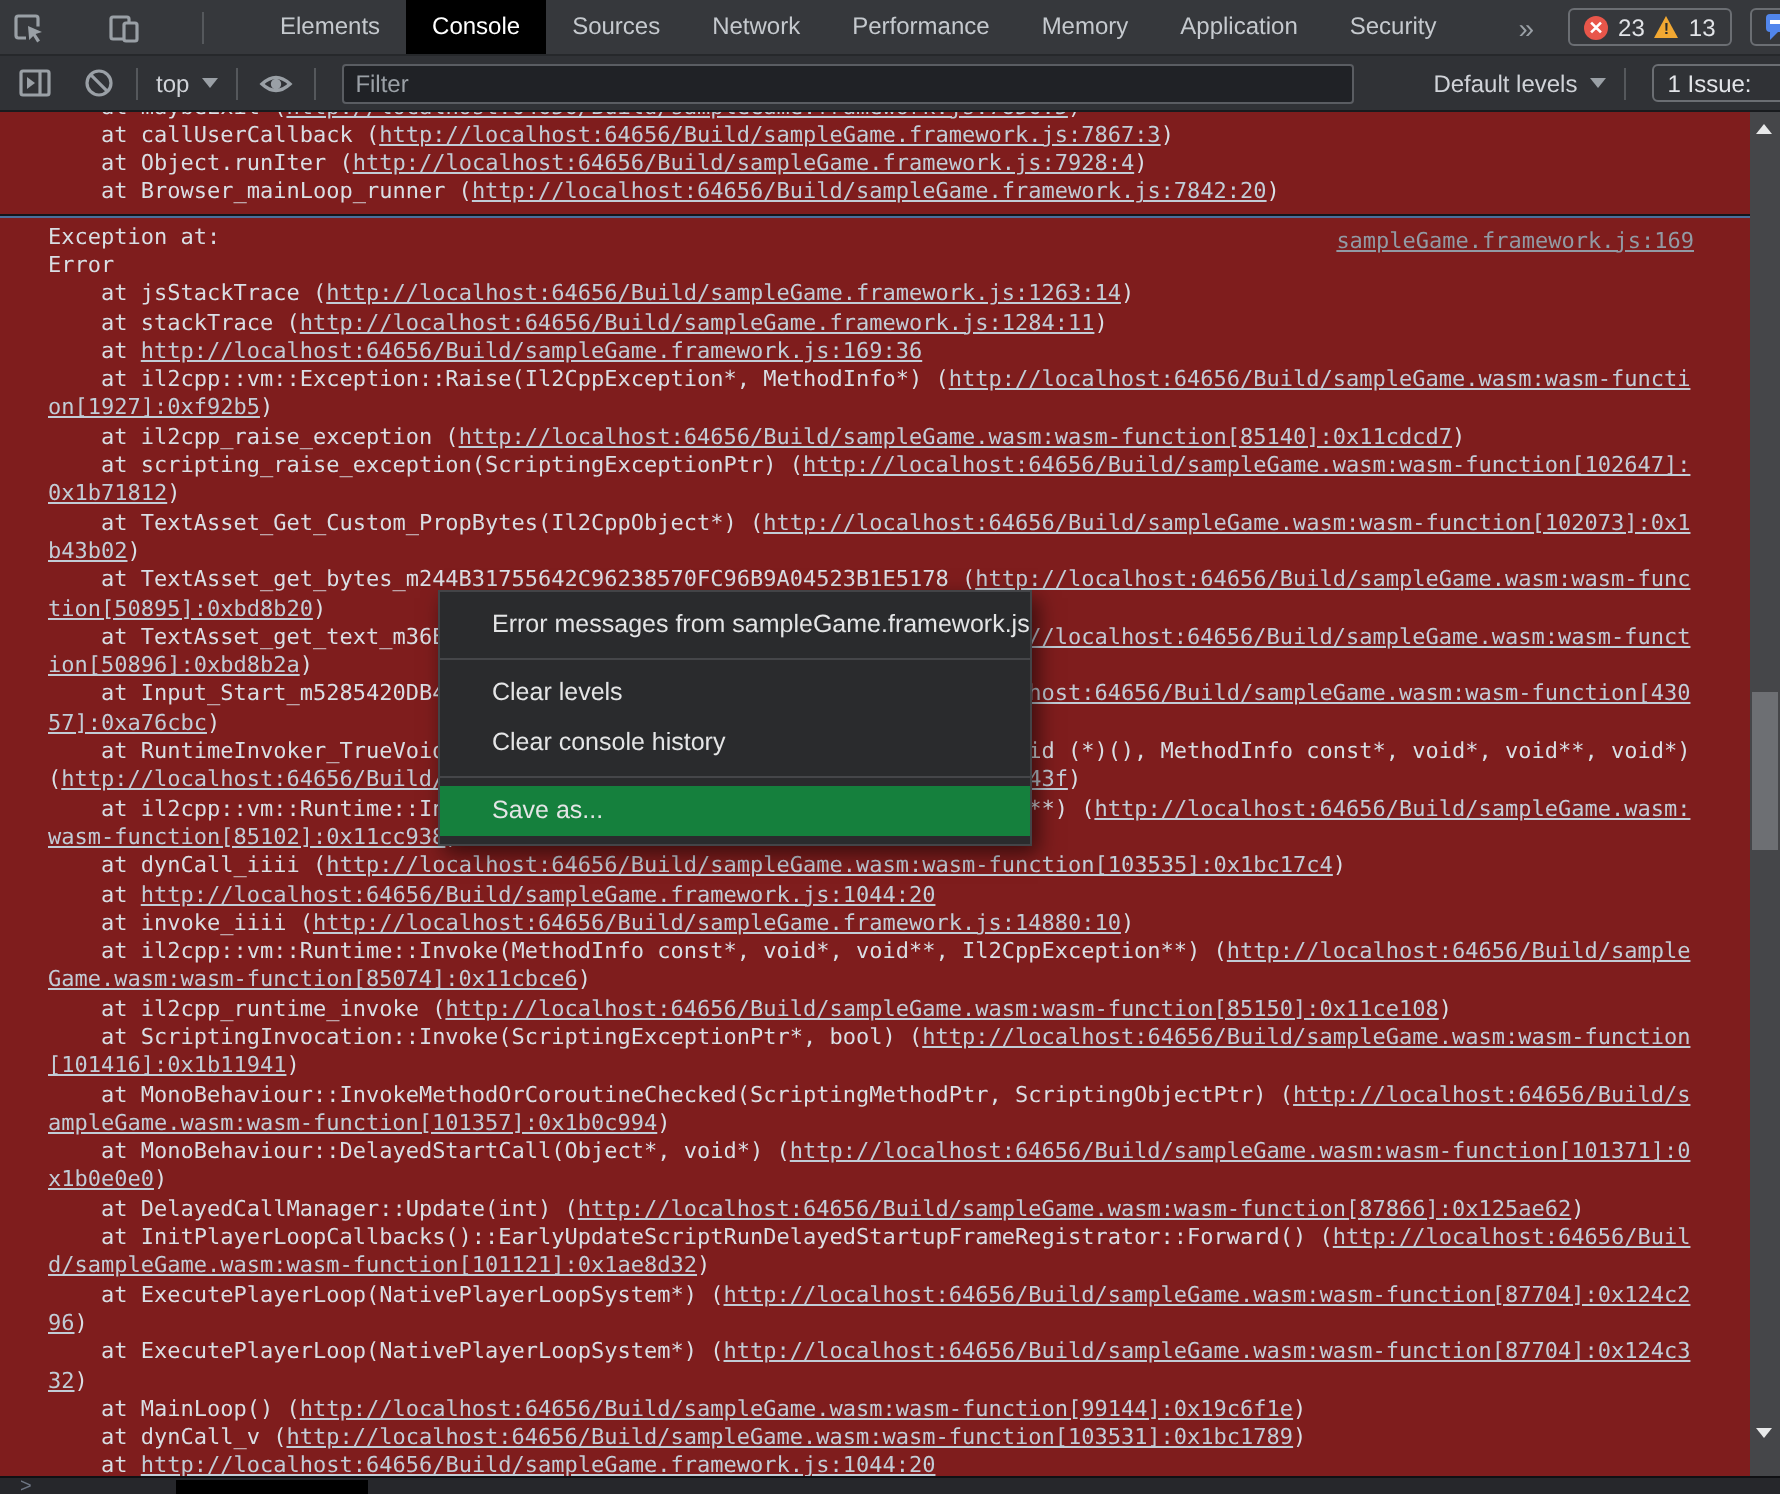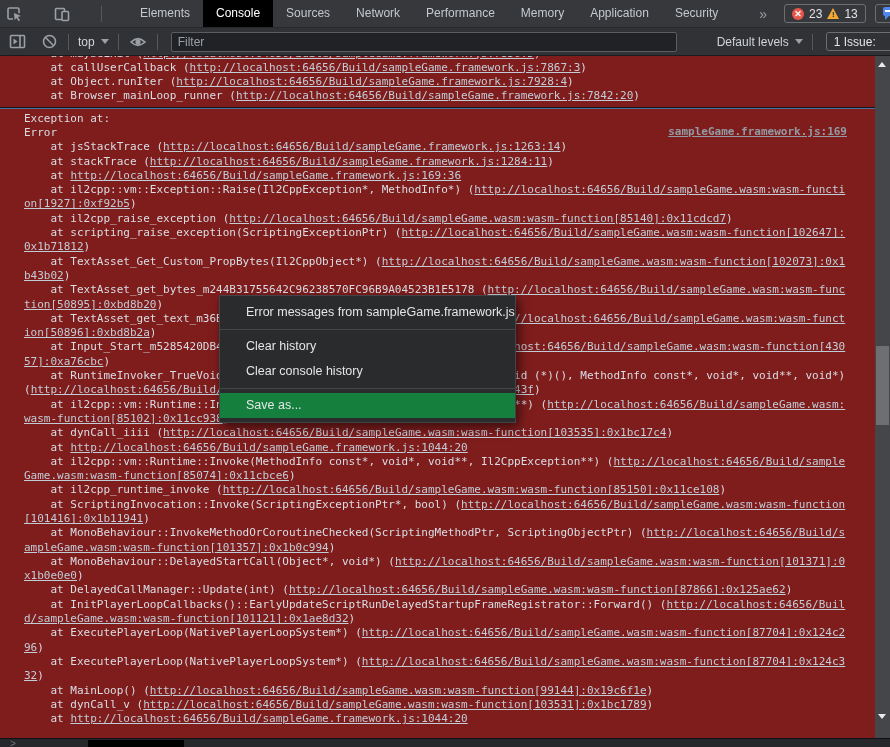--- a/index.html
+++ b/index.html
@@ -67,21 +67,21 @@
   .entry{position:relative;padding:2px 0 2px 0;}
   .entry.partial{border-bottom:1px solid #14161b;padding-bottom:3px;}
   .entry.exception{border-top:1px solid #4c6f9b;padding-top:3px;}
   .cline{
     padding-left:24px;width:125ch;box-sizing:content-box;
     white-space:pre-wrap;word-break:break-all;min-height:14.3px;
   }
   .cline.clipped{margin-top:-11.5px;}
   .link{text-decoration:underline;color:#c2ccd6;cursor:pointer;}
   .src-badge{
-    position:absolute;top:16px;right:28px;color:#929aa4;text-decoration:underline;cursor:pointer;font-weight:bold;
+    position:absolute;top:5px;right:28px;color:#929aa4;text-decoration:underline;cursor:pointer;
   }
   
   .scroll-track{position:absolute;right:0;top:56px;width:15px;height:682px;background:#454649;}
   .scroll-up,.scroll-down{position:absolute;left:3px;width:0;height:0;
     border-left:4.5px solid transparent;border-right:4.5px solid transparent;}
   .scroll-up{top:6px;border-bottom:5px solid #e8e9ea;}
   .scroll-down{top:658px;border-top:5px solid #e8e9ea;}
   .scroll-thumb{position:absolute;left:1px;top:290px;width:13px;height:79px;background:#6d6f73;}
   
   .prompt-bar{position:absolute;left:0;top:738px;width:890px;height:9px;background:#26272b;border-top:1px solid #101114;box-sizing:border-box;}
@@ -230,20 +230,21 @@
       <div class="cline">    at il2cpp_raise_exception (<span class="link">http://localhost:64656/Build/sampleGame.wasm:wasm-function[85140]:0x11cdcd7</span>)</div>
       <div class="cline">    at scripting_raise_exception(ScriptingExceptionPtr) (<span class="link">http://localhost:64656/Build/sampleGame.wasm:wasm-function[102647]:0x1b71812</span>)</div>
       <div class="cline">    at TextAsset_Get_Custom_PropBytes(Il2CppObject*) (<span class="link">http://localhost:64656/Build/sampleGame.wasm:wasm-function[102073]:0x1b43b02</span>)</div>
       <div class="cline">    at TextAsset_get_bytes_m244B31755642C96238570FC96B9A04523B1E5178 (<span class="link">http://localhost:64656/Build/sampleGame.wasm:wasm-function[50895]:0xbd8b20</span>)</div>
       <div class="cline">    at TextAsset_get_text_m36B8F5ED63D3CE45B9E5A169B1B6B7D6E3BC5178 (<span class="link">http://localhost:64656/Build/sampleGame.wasm:wasm-function[50896]:0xbd8b2a</span>)</div>
       <div class="cline">    at Input_Start_m5285420DB4E1C2B6589A2F4D0C6B3E1D88A103F1 (<span class="link">http://localhost:64656/Build/sampleGame.wasm:wasm-function[43057]:0xa76cbc</span>)</div>
       <div class="cline">    at RuntimeInvoker_TrueVoid_t700C6383A2A01CF7A9C6D22810C65FDFCF0D226(void (*)(), MethodInfo const*, void*, void**, void*) (<span class="link">http://localhost:64656/Build/sampleGame.wasm:wasm-function[102686]:0x1b7243f</span>)</div>
       <div class="cline">    at il2cpp::vm::Runtime::InvokeWithThrow(MethodInfo const*, void*, void**) (<span class="link">http://localhost:64656/Build/sampleGame.wasm:wasm-function[85102]:0x11cc938</span>)</div>
       <div class="cline">    at dynCall_iiii (<span class="link">http://localhost:64656/Build/sampleGame.wasm:wasm-function[103535]:0x1bc17c4</span>)</div>
       <div class="cline">    at <span class="link">http://localhost:64656/Build/sampleGame.framework.js:1044:20</span></div>
+      <div class="cline">    at invoke_iiii (<span class="link">http://localhost:64656/Build/sampleGame.framework.js:14880:10</span>)</div>
       <div class="cline">    at il2cpp::vm::Runtime::Invoke(MethodInfo const*, void*, void**, Il2CppException**) (<span class="link">http://localhost:64656/Build/sampleGame.wasm:wasm-function[85074]:0x11cbce6</span>)</div>
       <div class="cline">    at il2cpp_runtime_invoke (<span class="link">http://localhost:64656/Build/sampleGame.wasm:wasm-function[85150]:0x11ce108</span>)</div>
       <div class="cline">    at ScriptingInvocation::Invoke(ScriptingExceptionPtr*, bool) (<span class="link">http://localhost:64656/Build/sampleGame.wasm:wasm-function[101416]:0x1b11941</span>)</div>
       <div class="cline">    at MonoBehaviour::InvokeMethodOrCoroutineChecked(ScriptingMethodPtr, ScriptingObjectPtr) (<span class="link">http://localhost:64656/Build/sampleGame.wasm:wasm-function[101357]:0x1b0c994</span>)</div>
       <div class="cline">    at MonoBehaviour::DelayedStartCall(Object*, void*) (<span class="link">http://localhost:64656/Build/sampleGame.wasm:wasm-function[101371]:0x1b0e0e0</span>)</div>
       <div class="cline">    at DelayedCallManager::Update(int) (<span class="link">http://localhost:64656/Build/sampleGame.wasm:wasm-function[87866]:0x125ae62</span>)</div>
       <div class="cline">    at InitPlayerLoopCallbacks()::EarlyUpdateScriptRunDelayedStartupFrameRegistrator::Forward() (<span class="link">http://localhost:64656/Build/sampleGame.wasm:wasm-function[101121]:0x1ae8d32</span>)</div>
       <div class="cline">    at ExecutePlayerLoop(NativePlayerLoopSystem*) (<span class="link">http://localhost:64656/Build/sampleGame.wasm:wasm-function[87704]:0x124c296</span>)</div>
       <div class="cline">    at ExecutePlayerLoop(NativePlayerLoopSystem*) (<span class="link">http://localhost:64656/Build/sampleGame.wasm:wasm-function[87704]:0x124c332</span>)</div>
       <div class="cline">    at MainLoop() (<span class="link">http://localhost:64656/Build/sampleGame.wasm:wasm-function[99144]:0x19c6f1e</span>)</div>
@@ -259,17 +260,17 @@
 </div>
 
 <div class="prompt-bar">
   <span class="prompt-chev">&gt;</span>
   <span class="tooltip-remnant"></span>
 </div>
 
 <div class="ctx-menu">
     <div class="menu-item">Error messages from sampleGame.framework.js</div>
     <div class="menu-sep"></div>
-    <div class="menu-item">Clear history</div>
+    <div class="menu-item">Clear levels</div>
     <div class="menu-item">Clear console history</div>
     <div class="menu-sep"></div>
     <div class="menu-item hover">Save as...</div>
   </div>
 
 </body></html>

